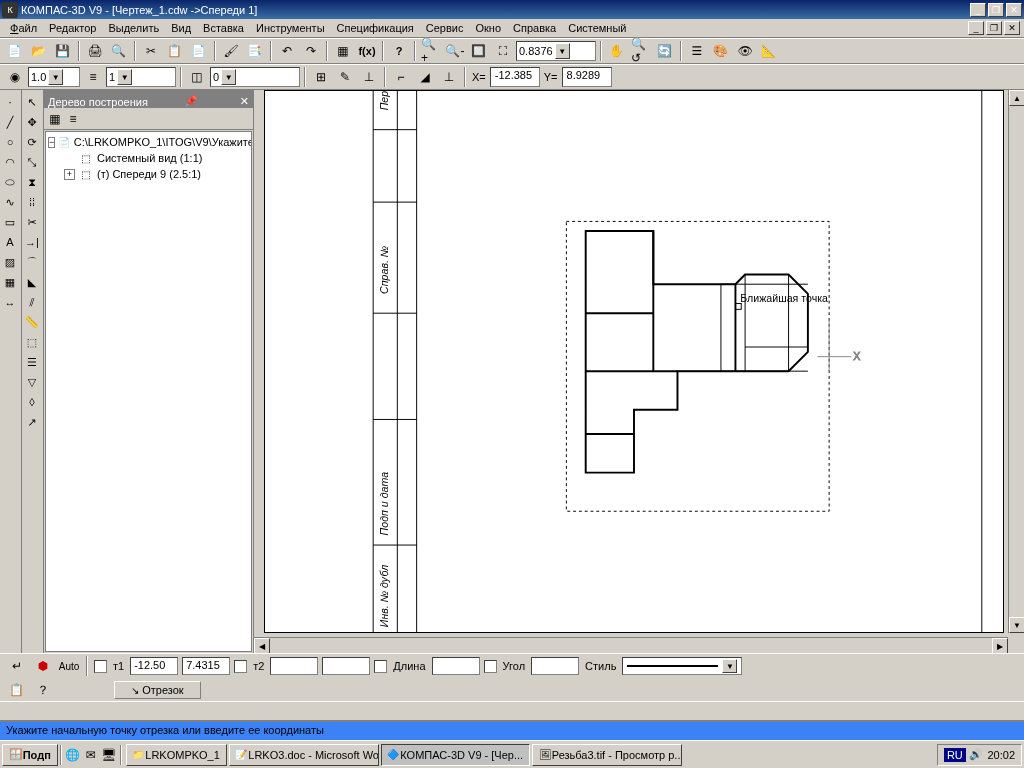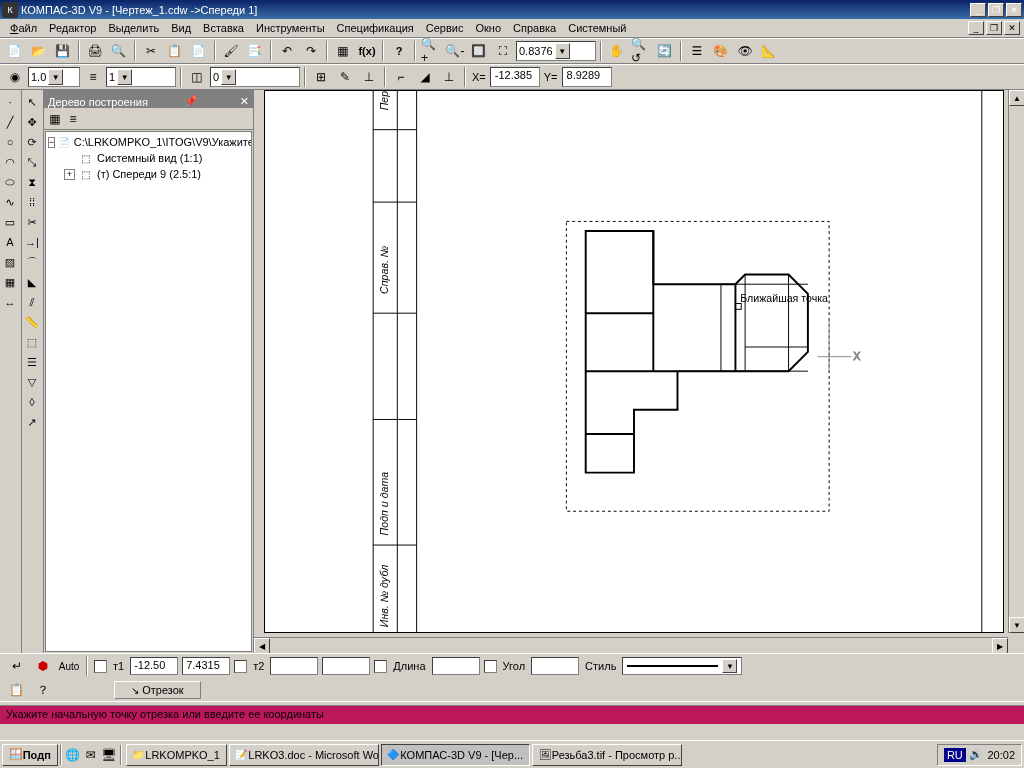--- a/index.html
+++ b/index.html
@@ -36,21 +36,21 @@
 .canvas .paper{position:absolute;left:10px;top:0;right:20px;bottom:20px;background:#fff;border:1px solid #000}
 .scrollv{position:absolute;right:0;top:0;bottom:20px;width:16px;background:#d4d0c8;border-left:1px solid #808080}
 .scrollh{position:absolute;left:0;right:16px;bottom:0;height:16px;background:#d4d0c8;border-top:1px solid #808080}
 .scrollbtn{width:16px;height:16px;background:#d4d0c8;border:1px solid #fff;border-right-color:#404040;border-bottom-color:#404040;display:flex;align-items:center;justify-content:center;font-size:8px}
 .bottombar{position:absolute;left:0;right:0;bottom:67px;height:48px;background:#d4d0c8;border-top:1px solid #fff}
 .bottombar .row1{height:24px;display:flex;align-items:center;padding:0 6px;gap:4px}
 .bottombar .tab2{background:#d4d0c8;border:1px solid #808080;border-top-color:#fff;border-left-color:#fff;padding:2px 16px;font-size:10px;margin-left:56px}
 .field{height:18px;background:#fff;border:1px solid #808080;border-top-color:#404040;border-left-color:#404040;padding:1px 3px;font-size:11px;min-width:48px}
 .lbl{font-size:11px;margin:0 2px}
 .chk{width:13px;height:13px;background:#fff;border:1px solid #808080;border-top-color:#404040;border-left-color:#404040}
-.statusbar{position:absolute;left:0;right:0;bottom:44px;height:19px;background:#be185d;border-top:1px solid #808080;padding:2px 6px;font-size:11px}
+.statusbar{position:absolute;left:0;right:0;bottom:28px;height:19px;background:#3b82f6;border-top:1px solid #808080;padding:2px 6px;font-size:11px}
 .hintbar{position:absolute;left:0;right:0;bottom:47px;height:20px;background:#d4d0c8;border-top:1px solid #fff;border-bottom:1px solid #808080}
 .taskbar{position:absolute;left:0;right:0;bottom:0;height:28px;background:#d4d0c8;border-top:1px solid #fff;display:flex;align-items:center;padding:2px}
 .startbtn{height:22px;padding:0 6px;background:#d4d0c8;border:1px solid #fff;border-right-color:#404040;border-bottom-color:#404040;display:flex;align-items:center;font-weight:bold;font-size:11px}
 .taskbtn{height:22px;padding:0 6px;background:#d4d0c8;border:1px solid #fff;border-right-color:#404040;border-bottom-color:#404040;display:flex;align-items:center;margin-left:2px;font-size:10px;max-width:150px;overflow:hidden;white-space:nowrap}
 .taskbtn.active{border:1px solid #404040;border-right-color:#fff;border-bottom-color:#fff;background:#c0c0c0}
 .tray{margin-left:auto;height:22px;border:1px solid #808080;border-right-color:#fff;border-bottom-color:#fff;display:flex;align-items:center;padding:0 6px;gap:4px;font-size:10px}
 svg{display:block}
 .stylebox{width:120px;height:18px;background:#fff;border:1px solid #808080;border-top-color:#404040;border-left-color:#404040;display:flex;align-items:center;padding:0 4px}
 .stylebox .line{flex:1;height:2px;background:#000}
 </style>

